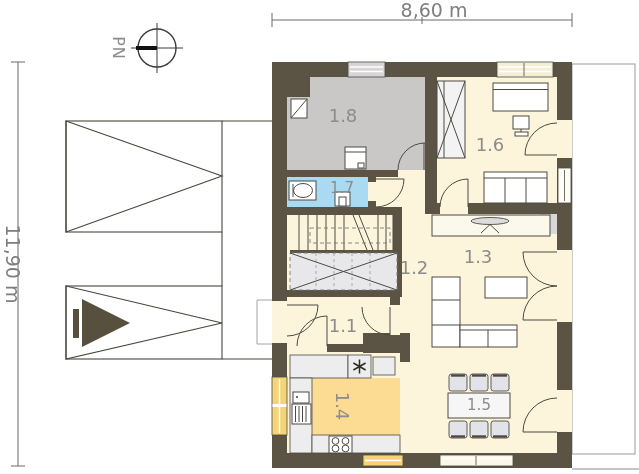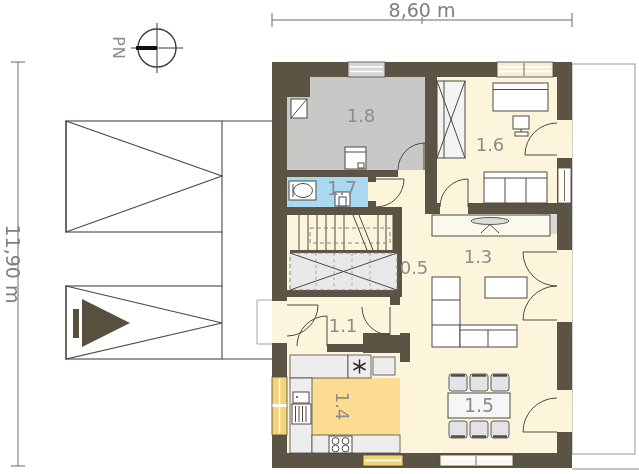--- a/index.html
+++ b/index.html
@@ -5,21 +5,21 @@
   html,body{margin:0;padding:0;background:#ffffff;}
   .stage{
     position:relative;width:639px;height:474px;background:#ffffff;overflow:hidden;
     font-family:"DejaVu Sans","Liberation Sans",sans-serif;
   }
   .stage svg{position:absolute;left:0;top:0;}
   .lbl{
     position:absolute;color:#8c8c8c;font-size:18px;line-height:1;
     transform:translate(-50%,-50%);white-space:nowrap;user-select:none;
   }
-  .lbl.small{font-size:19px;}
+  .lbl.small{font-size:15px;}
   .lbl.dim{color:#7e7e7e;font-size:19px;}
   .lbl.rot{transform:translate(-50%,-50%) rotate(90deg);}
   
   .wl{fill:#5b5445;}
   .fl{fill:#fcf5dc;}
   .fur{fill:#ffffff;stroke:#4d4a43;stroke-width:1;}
   .cnt{fill:#ededee;stroke:#4d4a43;stroke-width:0.8;}
   .ln{stroke:#4d4a43;stroke-width:1;fill:none;}
   .wln{stroke:#ffffff;stroke-width:1.4;fill:none;}
   .dimln{stroke:#6a6a6a;stroke-width:1;fill:none;}
@@ -326,26 +326,26 @@
       <line x1="523" y1="320" x2="557" y2="320"></line>
       <path d="M523,320 A34,34 0 0 1 557,286" fill="none"></path>
     </g>
     <g>
       <line x1="523" y1="432" x2="557" y2="432"></line>
       <path d="M523,432 A34,34 0 0 1 557,398" fill="none"></path>
     </g>
   </g>
 </svg>
 
-  <div class="lbl dim" style="left:422px;top:10px;">8,60 m</div>
+  <div class="lbl dim" style="left:434px;top:10px;">8,60 m</div>
   <div class="lbl dim rot" style="left:12px;top:264px;">11,90 m</div>
   <div class="lbl rot" style="left:118px;top:48px;font-size:16px;letter-spacing:1px;">PN</div>
 
   <div class="lbl" style="left:343px;top:326px;">1.1</div>
-  <div class="lbl" style="left:414px;top:268px;">0.5</div>
+  <div class="lbl" style="left:414px;top:268px;">1.2</div>
   <div class="lbl" style="left:478px;top:257px;">1.3</div>
   <div class="lbl rot" style="left:342px;top:406px;">1.4</div>
   <div class="lbl small" style="left:479px;top:405px;text-align:center;">1.5</div>
   <div class="lbl" style="left:490px;top:145px;">1.6</div>
   <div class="lbl small" style="left:342px;top:188px;">1.7</div>
-  <div class="lbl" style="left:361px;top:116px;">1.8</div>
+  <div class="lbl" style="left:343px;top:116px;">1.8</div>
 
 </div>
 
 </body></html>

